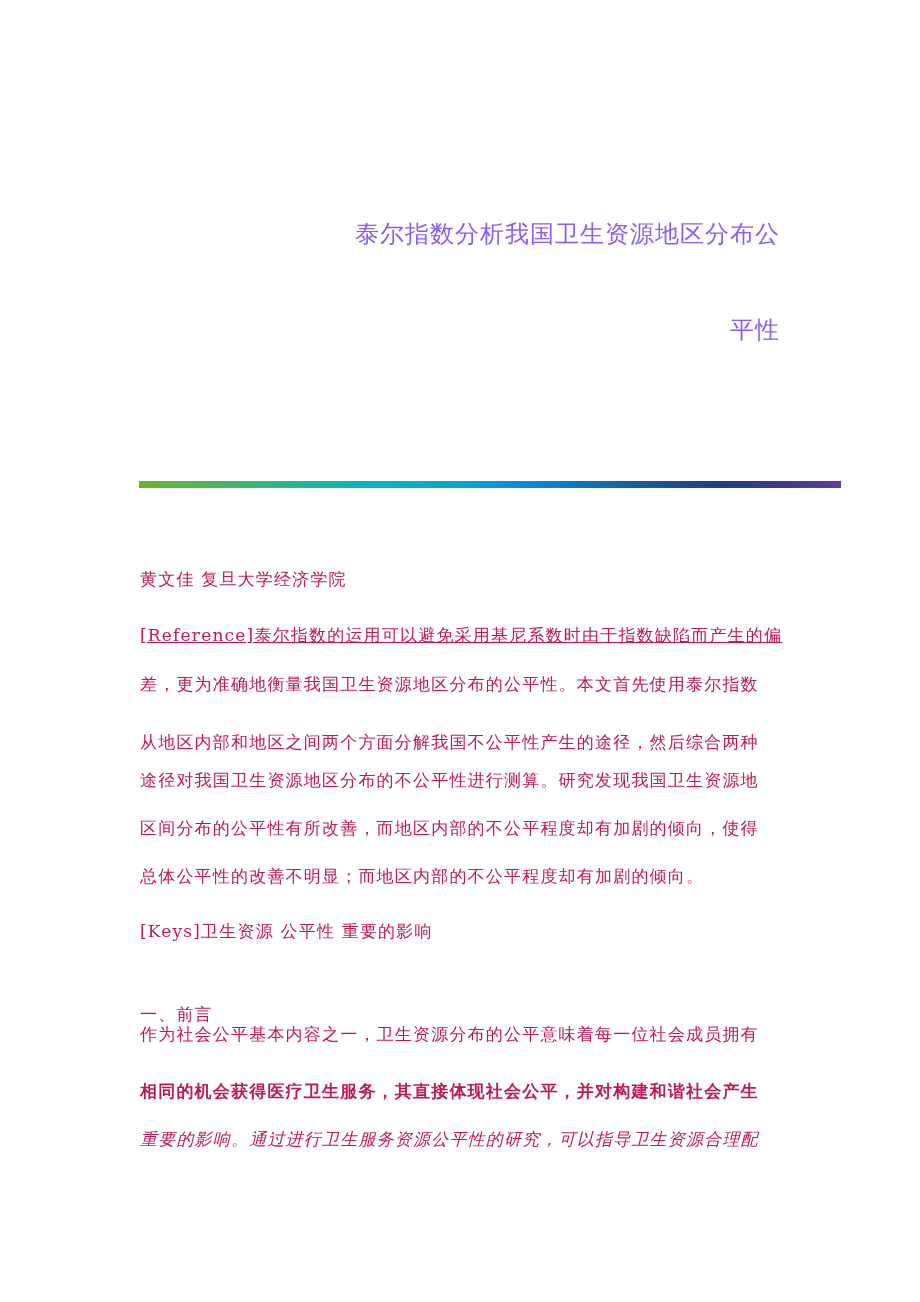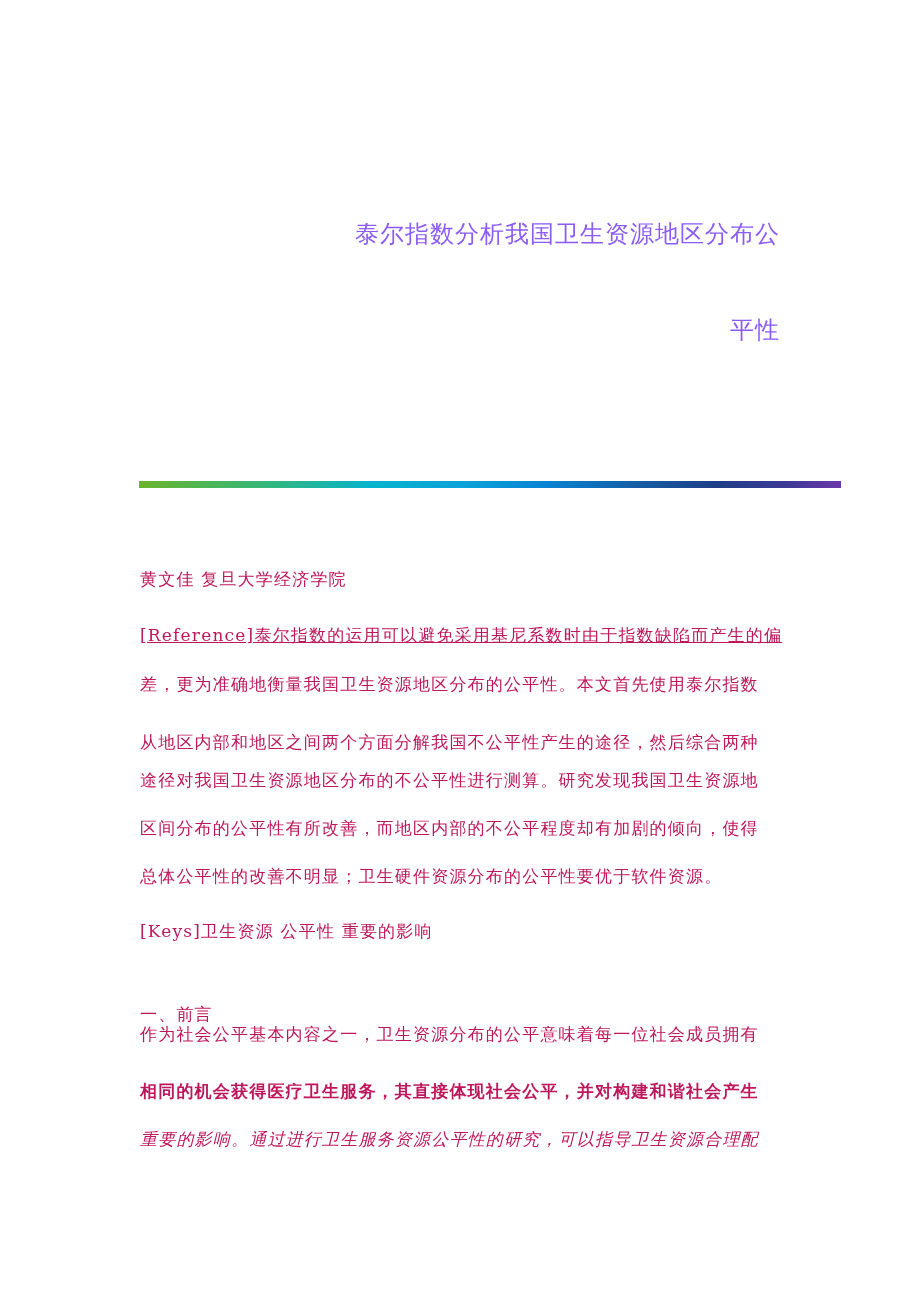--- a/index.html
+++ b/index.html
@@ -57,21 +57,21 @@
 
   <div class="gradient-rule"></div>
 
   <div class="para" style="top:571px;">黄文佳 复旦大学经济学院</div>
 
   <div class="para" style="top:627px;text-decoration:underline;">[Reference]泰尔指数的运用可以避免采用基尼系数时由于指数缺陷而产生的偏</div>
   <div class="para" style="top:676px;">差，更为准确地衡量我国卫生资源地区分布的公平性。本文首先使用泰尔指数</div>
   <div class="para" style="top:724px;margin-top:10px;">从地区内部和地区之间两个方面分解我国不公平性产生的途径，然后综合两种</div>
   <div class="para" style="top:772px;">途径对我国卫生资源地区分布的不公平性进行测算。研究发现我国卫生资源地</div>
   <div class="para" style="top:820px;">区间分布的公平性有所改善，而地区内部的不公平程度却有加剧的倾向，使得</div>
-  <div class="para" style="top:868px;">总体公平性的改善不明显；卫生硬件资源分布的公平性要优于软件资源。</div>
+  <div class="para" style="top:868px;">总体公平性的改善不明显；而地区内部的不公平程度却有加剧的倾向。</div>
 
   <div class="para" style="top:923px;">[Keys]卫生资源 公平性 重要的影响</div>
 
   <div class="para" style="top:1006px;">一、前言</div>
 
   <div class="para" style="top:1026px;">作为社会公平基本内容之一，卫生资源分布的公平意味着每一位社会成员拥有</div>
   <div class="para" style="top:1083px;font-weight:bold;">相同的机会获得医疗卫生服务，其直接体现社会公平，并对构建和谐社会产生</div>
   <div class="para" style="top:1131px;font-style:italic;">重要的影响。通过进行卫生服务资源公平性的研究，可以指导卫生资源合理配</div>
 
 </div>

